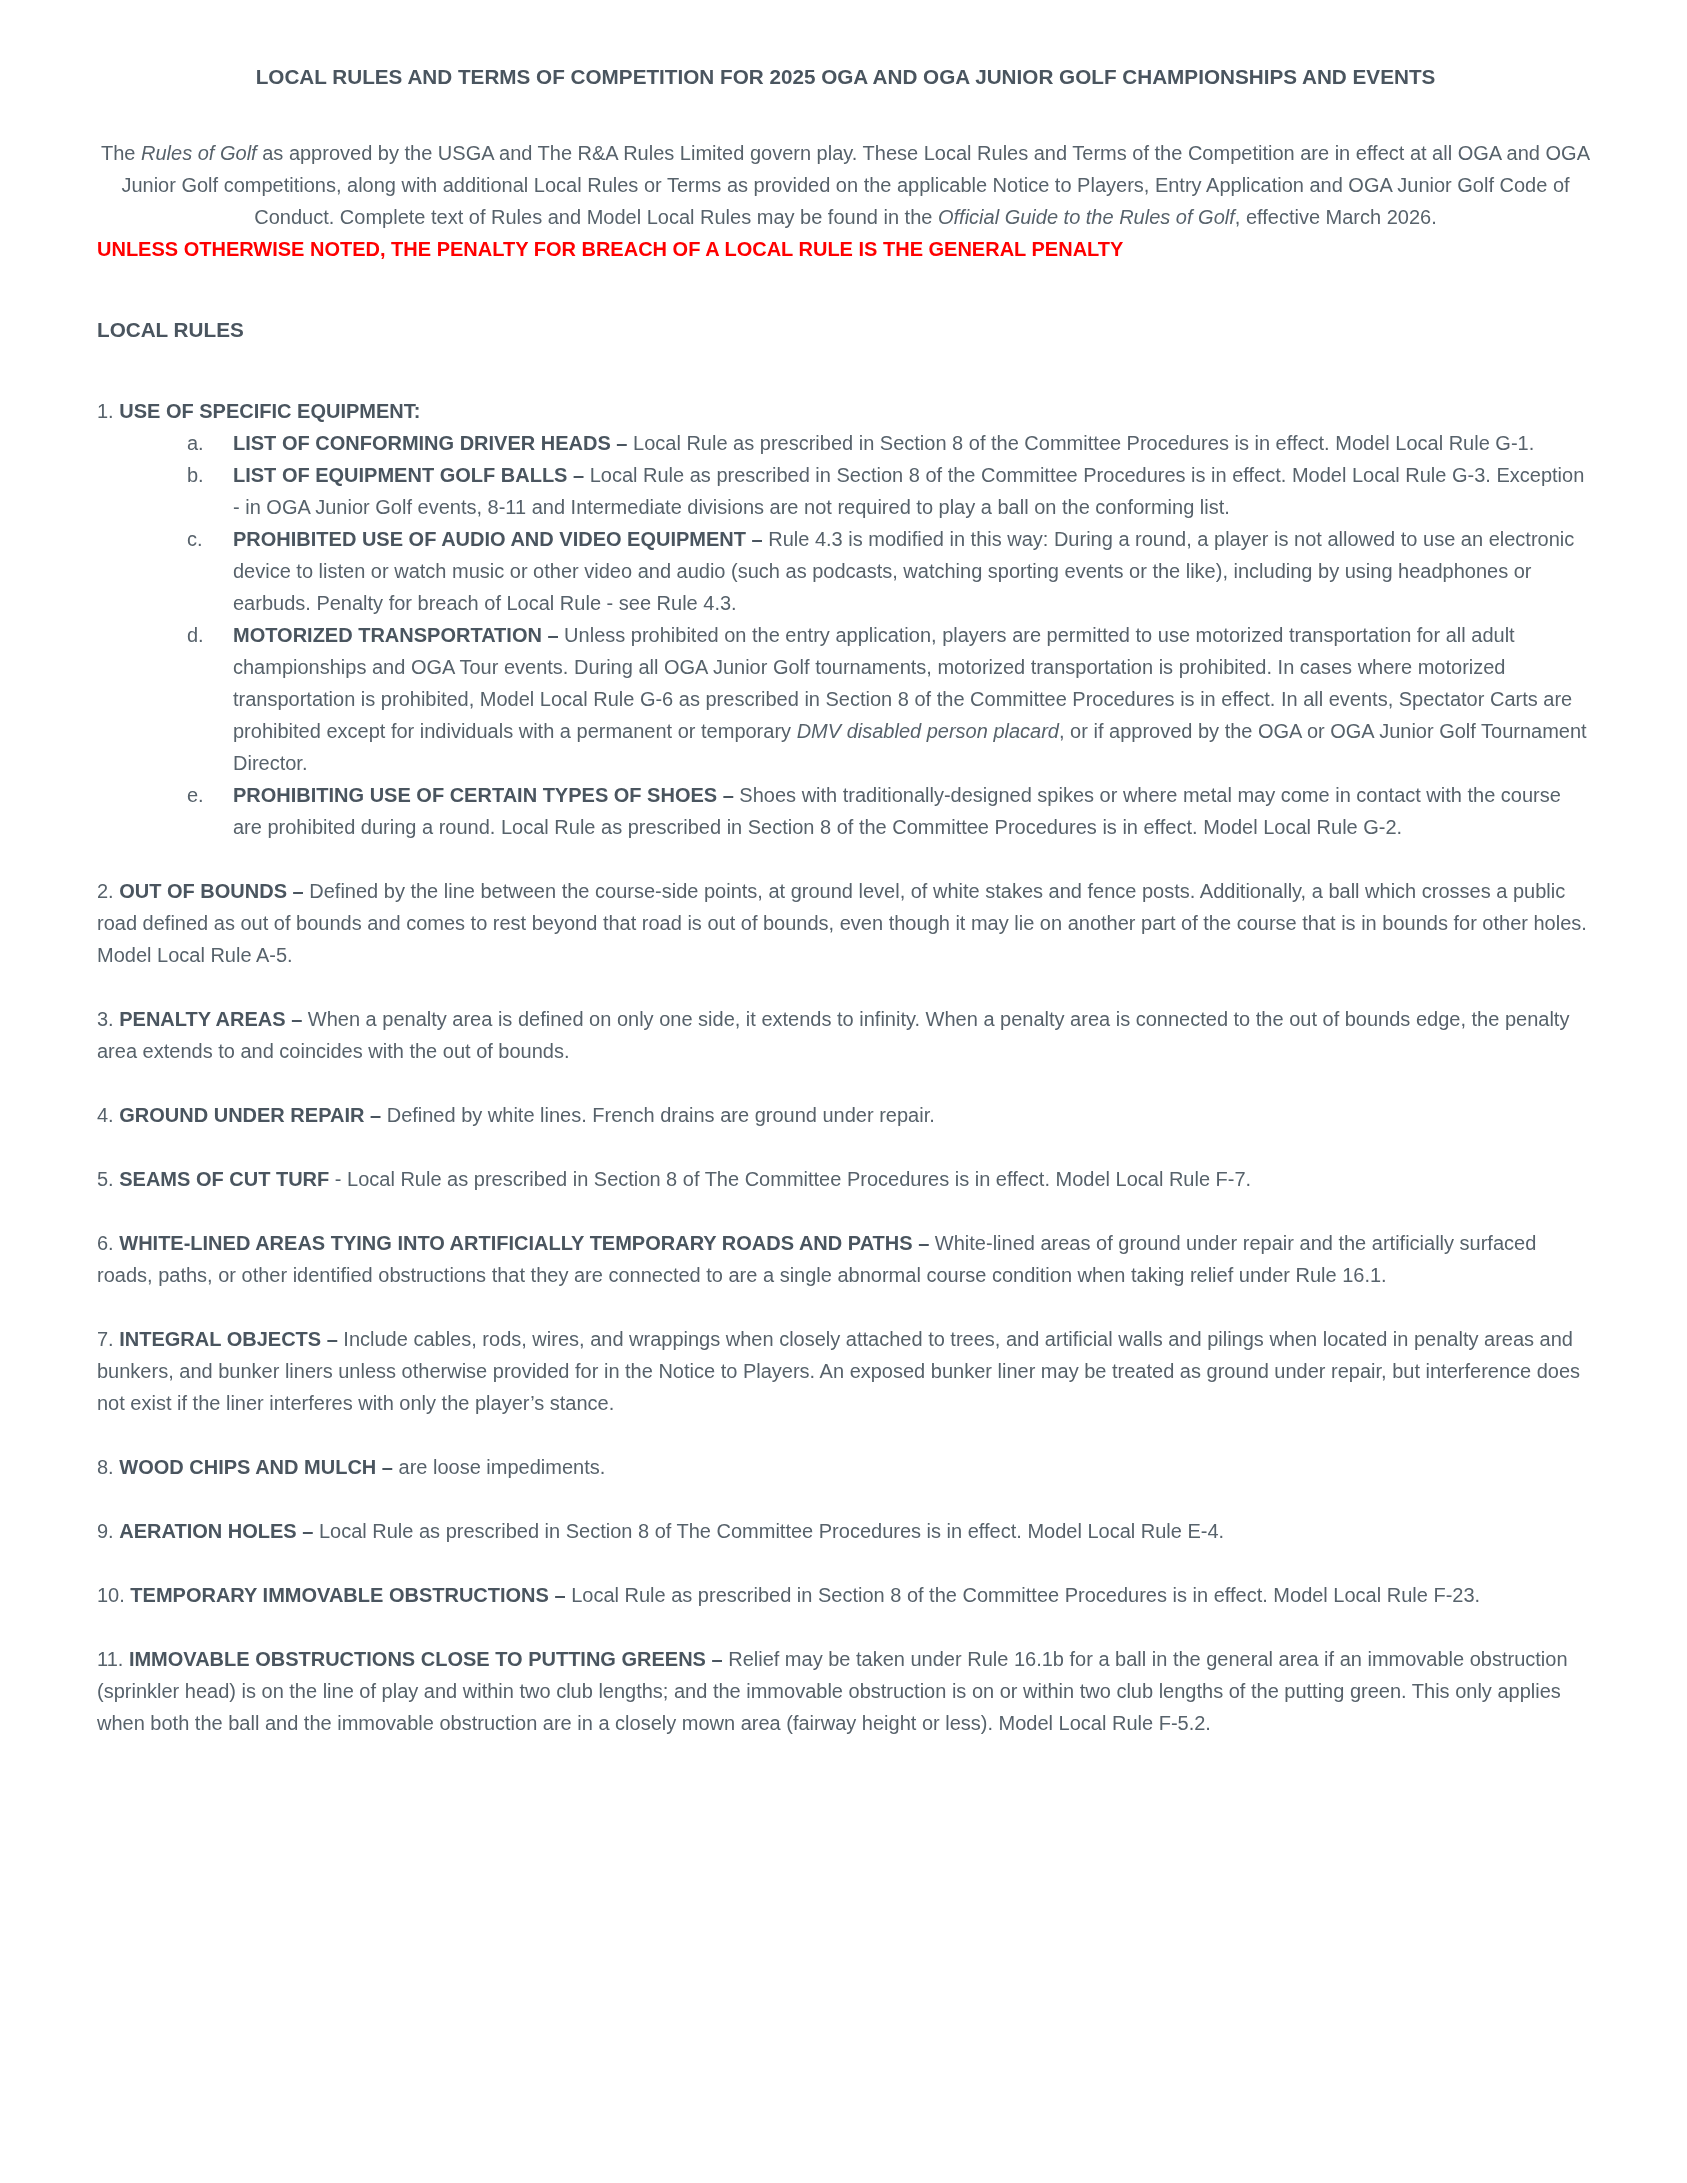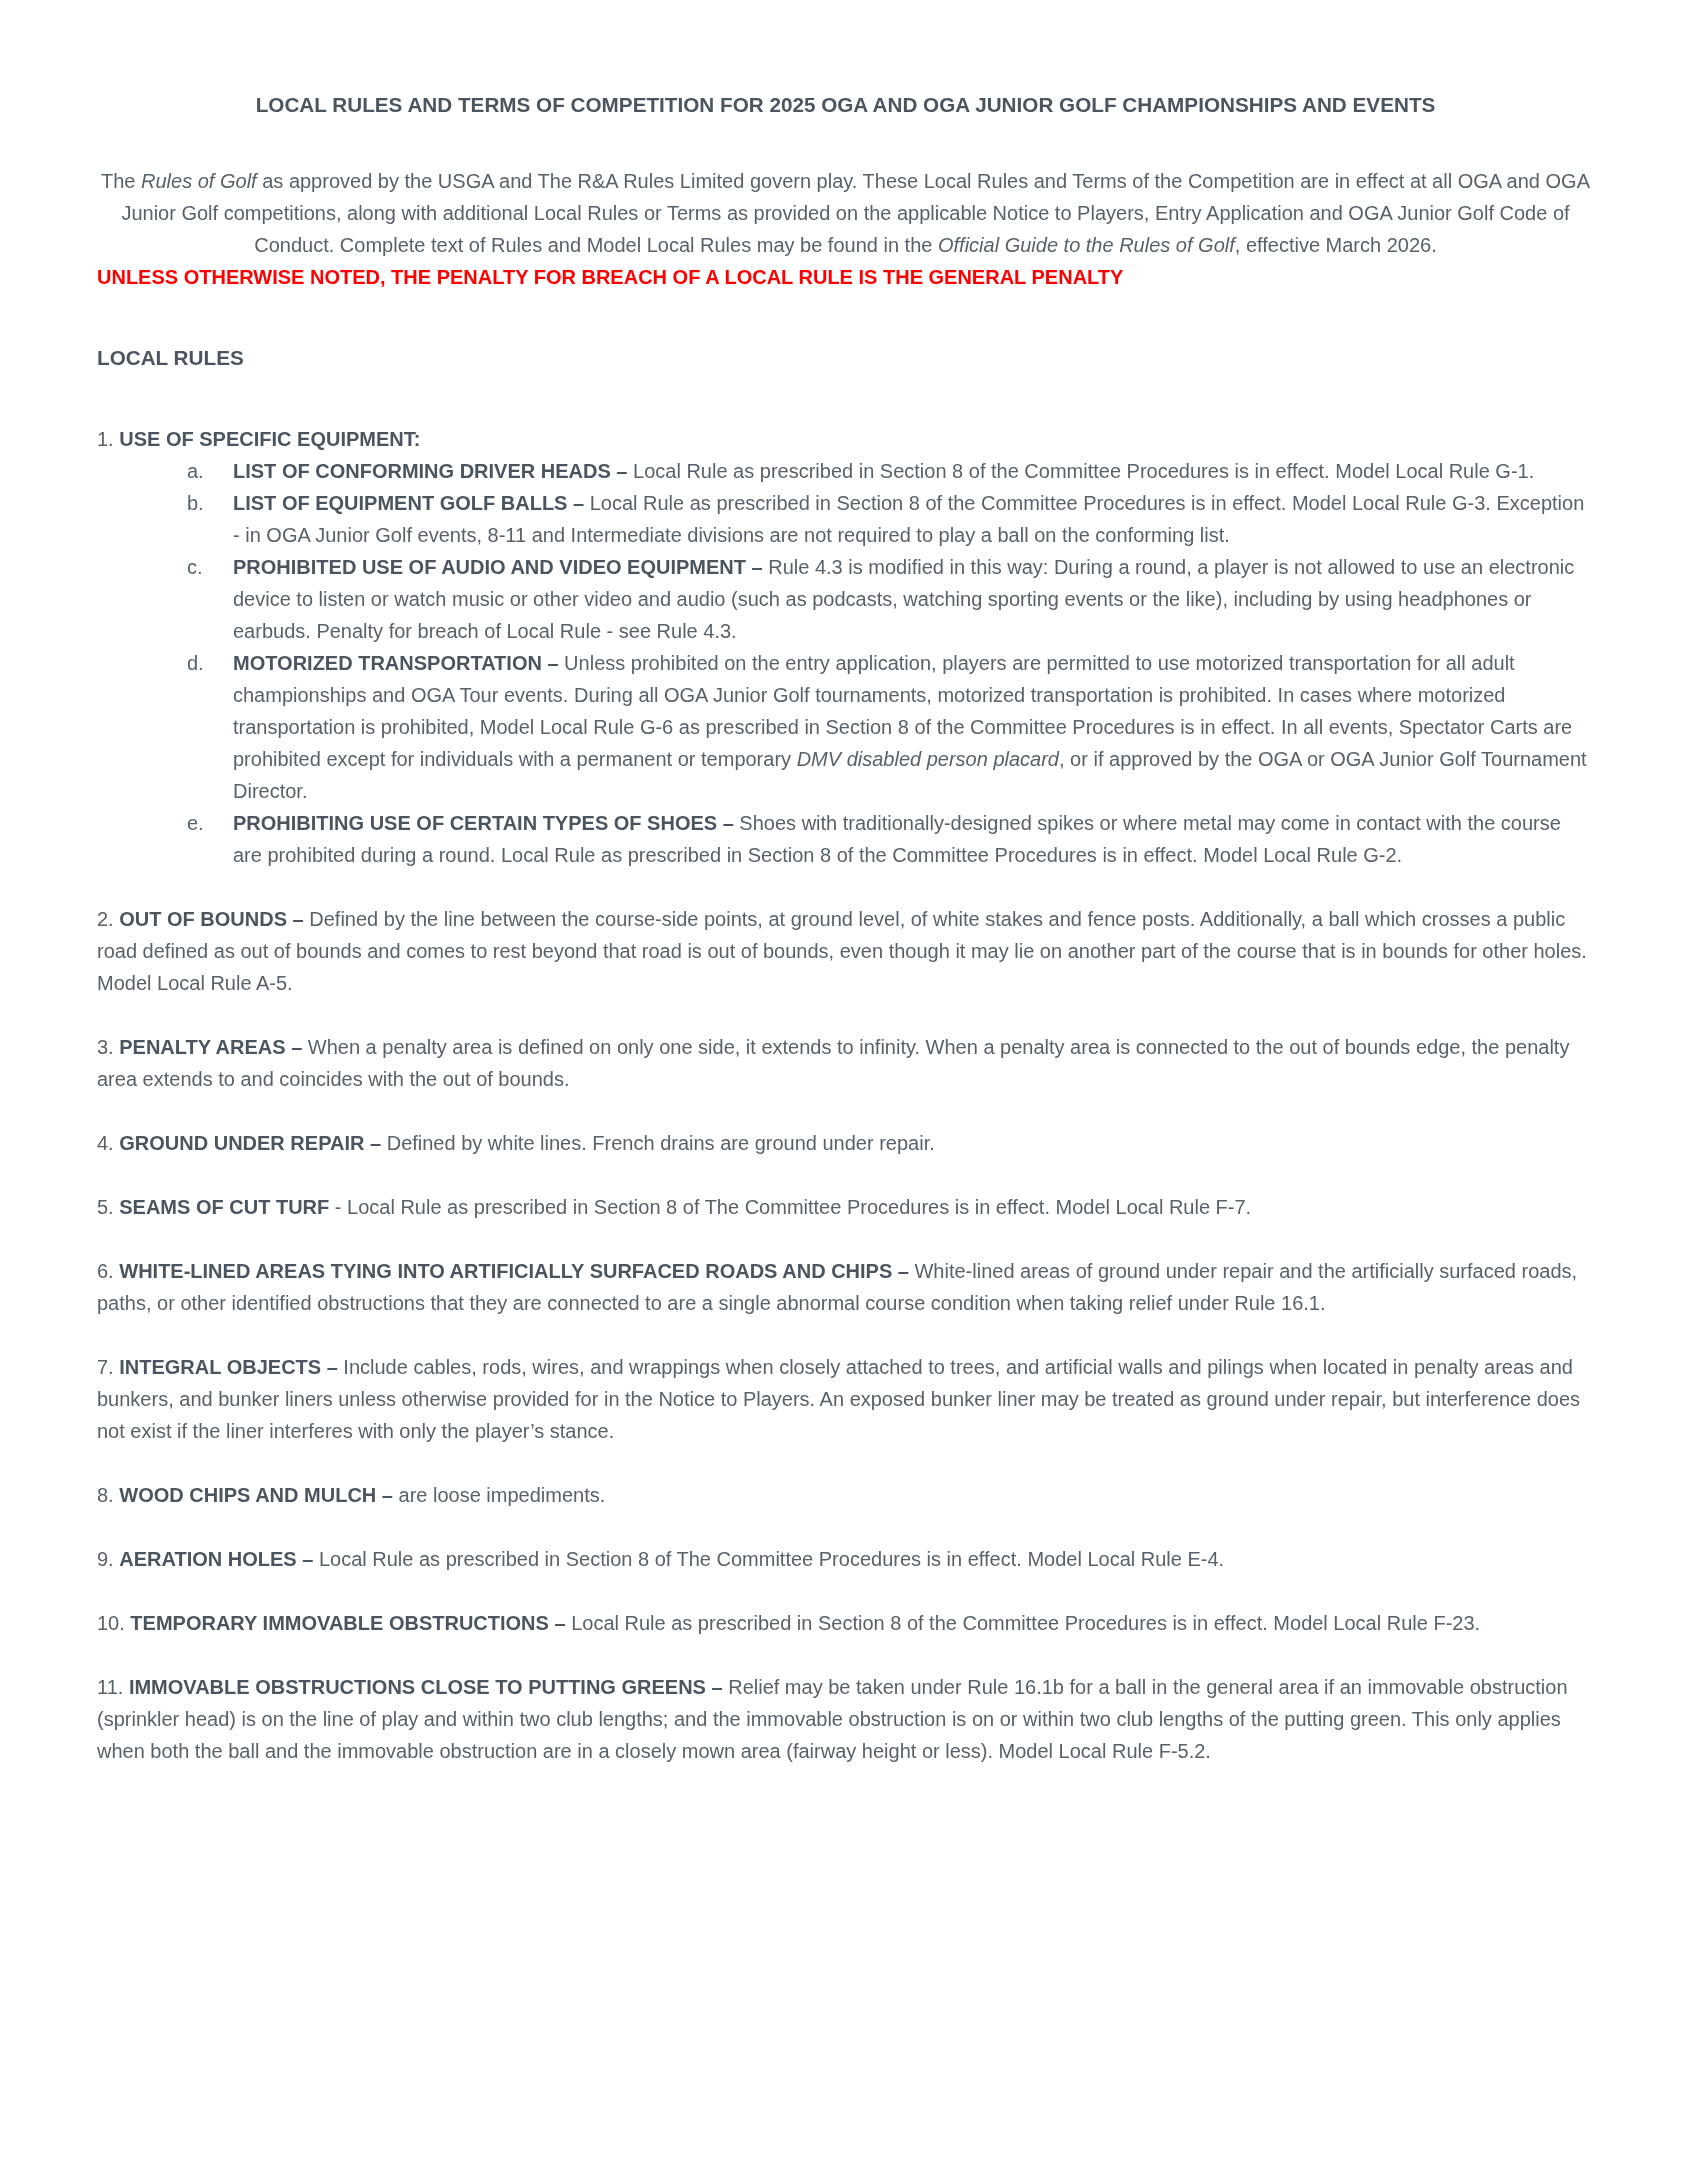--- a/index.html
+++ b/index.html
@@ -6,21 +6,21 @@
   html, body { background: #ffffff; }
   body {
     width: 1687px;
     height: 2183px;
     font-family: "Liberation Sans", sans-serif;
     font-size: 20px;
     line-height: 32px;
     color: #57626B;
     overflow: hidden;
   }
-  .page { padding: 89px 93px 0 97px; }
+  .page { padding: 61px 93px 0 97px; }
   b, strong { color: #4A555F; font-weight: bold; }
   i { font-style: italic; }
 
   .title {
     font-size: 20.7px;
     font-weight: bold;
     text-align: center;
     color: #4A555F;
     line-height: 32px;
   }
@@ -92,21 +92,21 @@
   </div>
 
   <p class="rule"><span class="num">2. </span><b>OUT OF BOUNDS –</b><span> Defined by the line between the course-side points, at ground level, of white stakes and fence posts. Additionally, a ball which crosses a public road defined as out of bounds and comes to rest beyond that road is out of bounds, even though it may lie on another part of the course that is in bounds for other holes. Model Local Rule A-5.</span></p>
 
   <p class="rule"><span class="num">3. </span><b>PENALTY AREAS –</b><span> When a penalty area is defined on only one side, it extends to infinity.  When a penalty area is connected to the out of bounds edge, the penalty area extends to and coincides with the out of bounds.</span></p>
 
   <p class="rule"><span class="num">4. </span><b>GROUND UNDER REPAIR –</b><span> Defined by white lines. French drains are ground under repair.</span></p>
 
   <p class="rule"><span class="num">5. </span><b>SEAMS OF CUT TURF</b><span> - Local Rule as prescribed in Section 8 of The Committee Procedures is in effect. Model Local Rule F-7.</span></p>
 
-  <p class="rule"><span class="num">6. </span><b>WHITE-LINED AREAS TYING INTO ARTIFICIALLY SURFACED ROADS AND CHIPS –</b><span> White-lined areas of ground under repair and the artificially surfaced roads, paths, or other identified obstructions that they are connected to are a single abnormal course condition when taking relief under Rule 16.1.</span></p>
+  <p class="rule"><span class="num">6. </span><b>WHITE-LINED AREAS TYING INTO ARTIFICIALLY TEMPORARY ROADS AND PATHS –</b><span> White-lined areas of ground under repair and the artificially surfaced roads, paths, or other identified obstructions that they are connected to are a single abnormal course condition when taking relief under Rule 16.1.</span></p>
 
   <p class="rule"><span class="num">7. </span><b>INTEGRAL OBJECTS –</b><span> Include cables, rods, wires, and wrappings when closely attached to trees, and artificial walls and pilings when located in penalty areas and bunkers, and bunker liners unless otherwise provided for in the Notice to Players. An exposed bunker liner may be treated as ground under repair, but interference does not exist if the liner interferes with only the player’s stance.</span></p>
 
   <p class="rule"><span class="num">8. </span><b>WOOD CHIPS AND MULCH –</b><span> are loose impediments.</span></p>
 
   <p class="rule"><span class="num">9. </span><b>AERATION HOLES –</b><span> Local Rule as prescribed in Section 8 of The Committee Procedures is in effect. Model Local Rule E-4.</span></p>
 
   <p class="rule"><span class="num">10. </span><b>TEMPORARY IMMOVABLE OBSTRUCTIONS –</b><span> Local Rule as prescribed in Section 8 of the Committee Procedures is in effect. Model Local Rule F-23.</span></p>
 
   <p class="rule"><span class="num">11. </span><b>IMMOVABLE OBSTRUCTIONS CLOSE TO PUTTING GREENS –</b><span> Relief may be taken under Rule 16.1b for a ball in the general area if an immovable obstruction (sprinkler head) is on the line of play and within two club lengths; and the immovable obstruction is on or within two club lengths of the putting green. This only applies when both the ball and the immovable obstruction are in a closely mown area (fairway height or less). Model Local Rule F-5.2.</span></p>

